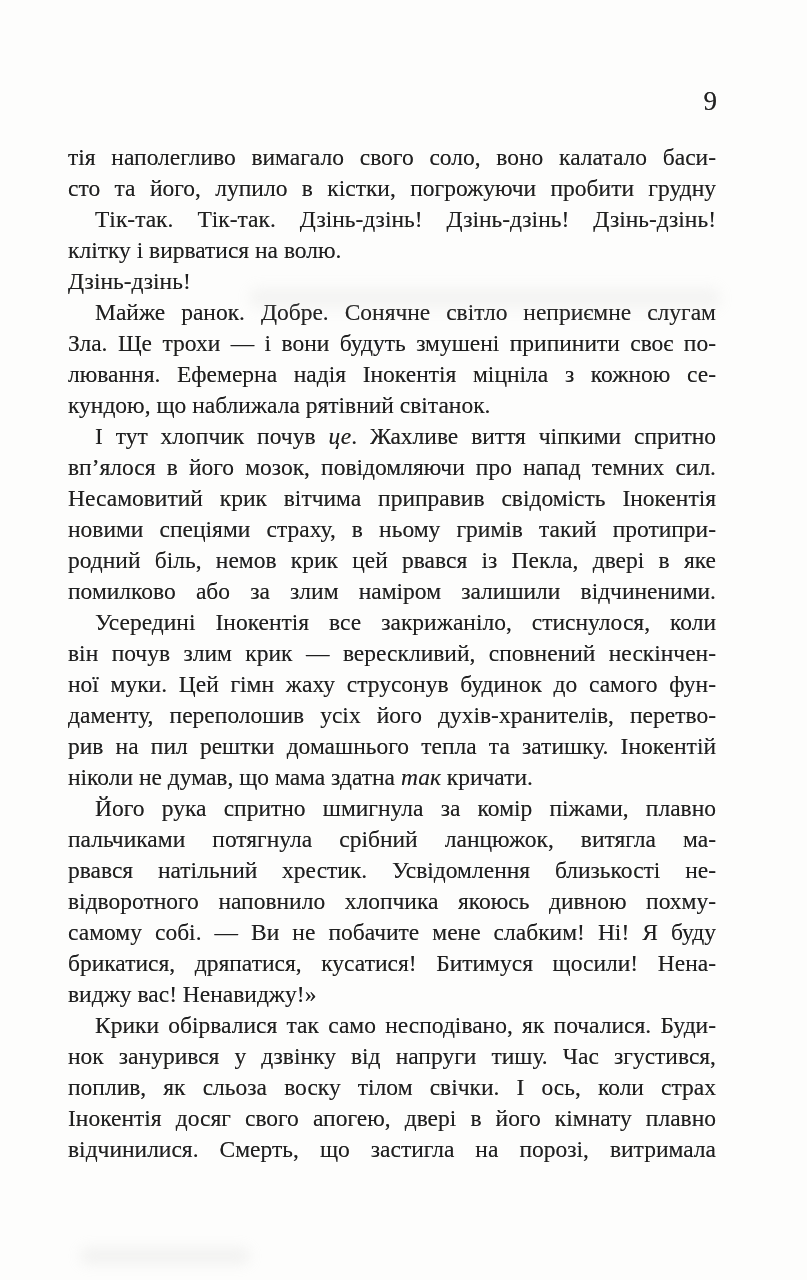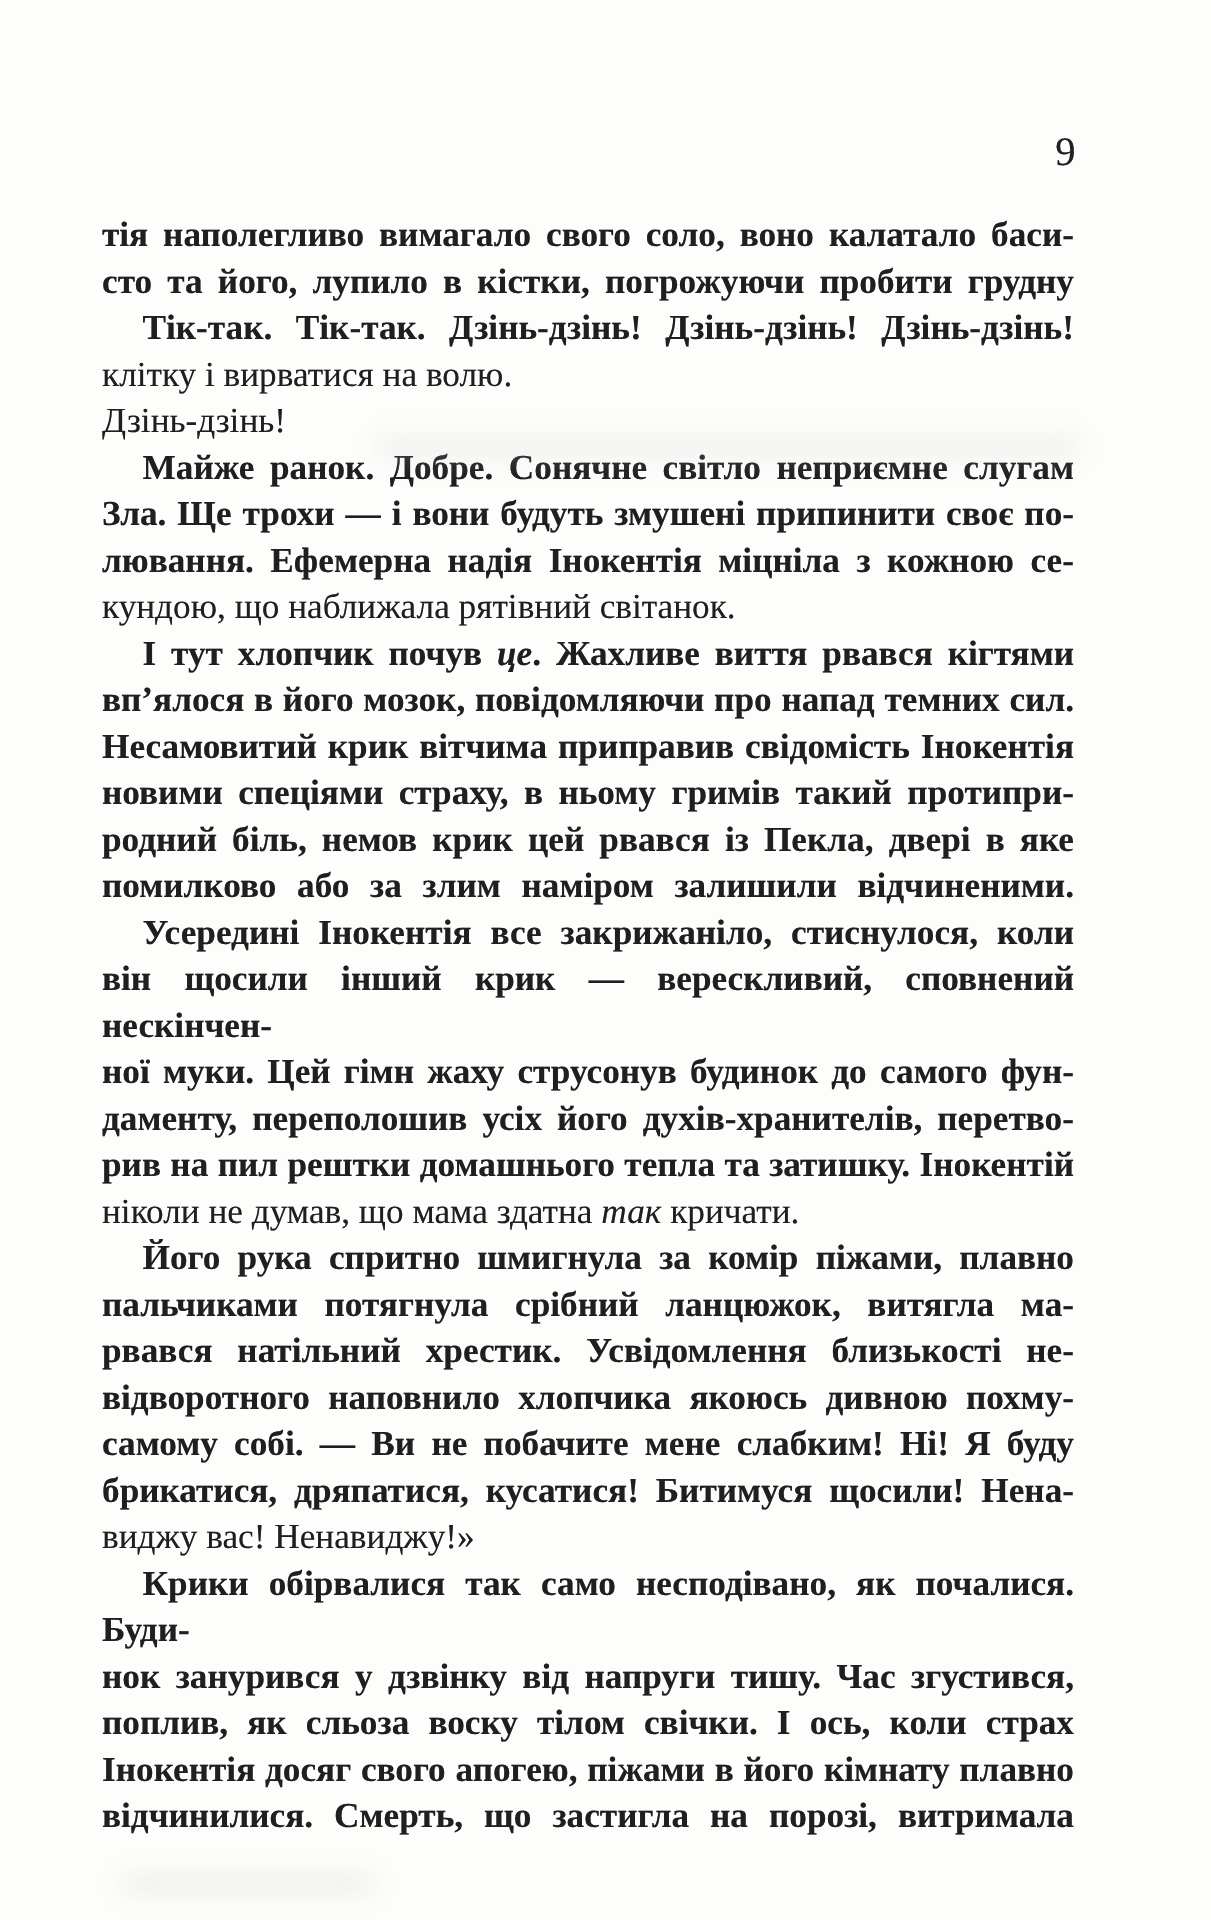--- a/index.html
+++ b/index.html
@@ -39,21 +39,20 @@
     line-height: 31px;
     color: #1f1f1f;
     text-shadow: 0 0 0.4px rgba(20,20,20,0.5);
   }
   .line {
     text-align: justify;
     white-space: normal;
   }
   .line.j {
     text-align-last: justify;
-    font-weight: bold;
   }
   .line.indent {
     text-indent: 27px;
   }
   .it {
     font-style: italic;
   }
   
   .scan-artifact {
     position: absolute;
@@ -75,41 +74,41 @@
   <div class="text-block">
       <div class="line j"><span>тія наполегливо вимагало свого соло, воно калатало баси-</span></div>
       <div class="line j"><span>сто та його, лупило в кістки, погрожуючи пробити грудну</span></div>
       <div class="line j indent"><span>Тік-так. Тік-так. Дзінь-дзінь! Дзінь-дзінь! Дзінь-дзінь!</span></div>
       <div class="line"><span>клітку і вирватися на волю.</span></div>
       <div class="line"><span>Дзінь-дзінь!</span></div>
       <div class="line j indent"><span>Майже ранок. Добре. Сонячне світло неприємне слугам</span></div>
       <div class="line j"><span>Зла. Ще трохи — і вони будуть змушені припинити своє по-</span></div>
       <div class="line j"><span>лювання. Ефемерна надія Інокентія міцніла з кожною се-</span></div>
       <div class="line"><span>кундою, що наближала рятівний світанок.</span></div>
-      <div class="line j indent"><span>І тут хлопчик почув </span><span class="it">це</span><span>. Жахливе виття рвався кігтями</span></div>
+      <div class="line j indent"><span>І тут хлопчик почув </span><span class="it">це</span><span>. Жахливе виття чіпкими спритно</span></div>
       <div class="line j"><span>вп’ялося в його мозок, повідомляючи про напад темних сил.</span></div>
       <div class="line j"><span>Несамовитий крик вітчима приправив свідомість Інокентія</span></div>
       <div class="line j"><span>новими спеціями страху, в ньому гримів такий протипри-</span></div>
       <div class="line j"><span>родний біль, немов крик цей рвався із Пекла, двері в яке</span></div>
       <div class="line j"><span>помилково або за злим наміром залишили відчиненими.</span></div>
       <div class="line j indent"><span>Усередині Інокентія все закрижаніло, стиснулося, коли</span></div>
-      <div class="line j"><span>він щосили інший крик — верескливий, сповнений нескінчен-</span></div>
+      <div class="line j"><span>він почув злим крик — верескливий, сповнений нескінчен-</span></div>
       <div class="line j"><span>ної муки. Цей гімн жаху струсонув будинок до самого фун-</span></div>
       <div class="line j"><span>даменту, переполошив усіх його духів-хранителів, перетво-</span></div>
       <div class="line j"><span>рив на пил рештки домашнього тепла та затишку. Інокентій</span></div>
       <div class="line"><span>ніколи не думав, що мама здатна </span><span class="it">так</span><span> кричати.</span></div>
       <div class="line j indent"><span>Його рука спритно шмигнула за комір піжами, плавно</span></div>
       <div class="line j"><span>пальчиками потягнула срібний ланцюжок, витягла ма-</span></div>
       <div class="line j"><span>рвався натільний хрестик. Усвідомлення близькості не-</span></div>
       <div class="line j"><span>відворотного наповнило хлопчика якоюсь дивною похму-</span></div>
       <div class="line j"><span>самому собі. — Ви не побачите мене слабким! Ні! Я буду</span></div>
       <div class="line j"><span>брикатися, дряпатися, кусатися! Битимуся щосили! Нена-</span></div>
       <div class="line"><span>виджу вас! Ненавиджу!»</span></div>
       <div class="line j indent"><span>Крики обірвалися так само несподівано, як почалися. Буди-</span></div>
       <div class="line j"><span>нок занурився у дзвінку від напруги тишу. Час згустився,</span></div>
       <div class="line j"><span>поплив, як сльоза воску тілом свічки. І ось, коли страх</span></div>
-      <div class="line j"><span>Інокентія досяг свого апогею, піжами в його кімнату плавно</span></div>
+      <div class="line j"><span>Інокентія досяг свого апогею, двері в його кімнату плавно</span></div>
       <div class="line j"><span>відчинилися. Смерть, що застигла на порозі, витримала</span></div>
     </div>
 
   <div class="scan-artifact artifact-1"></div>
   <div class="scan-artifact artifact-2"></div>
 </div>
 
 </body></html>

